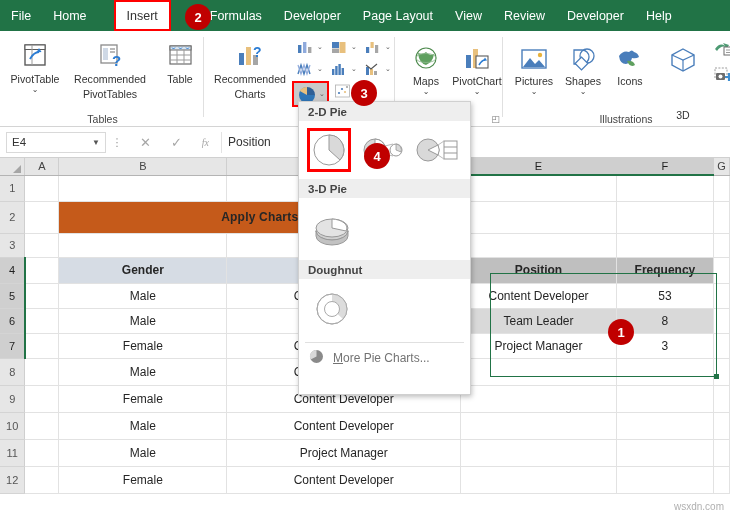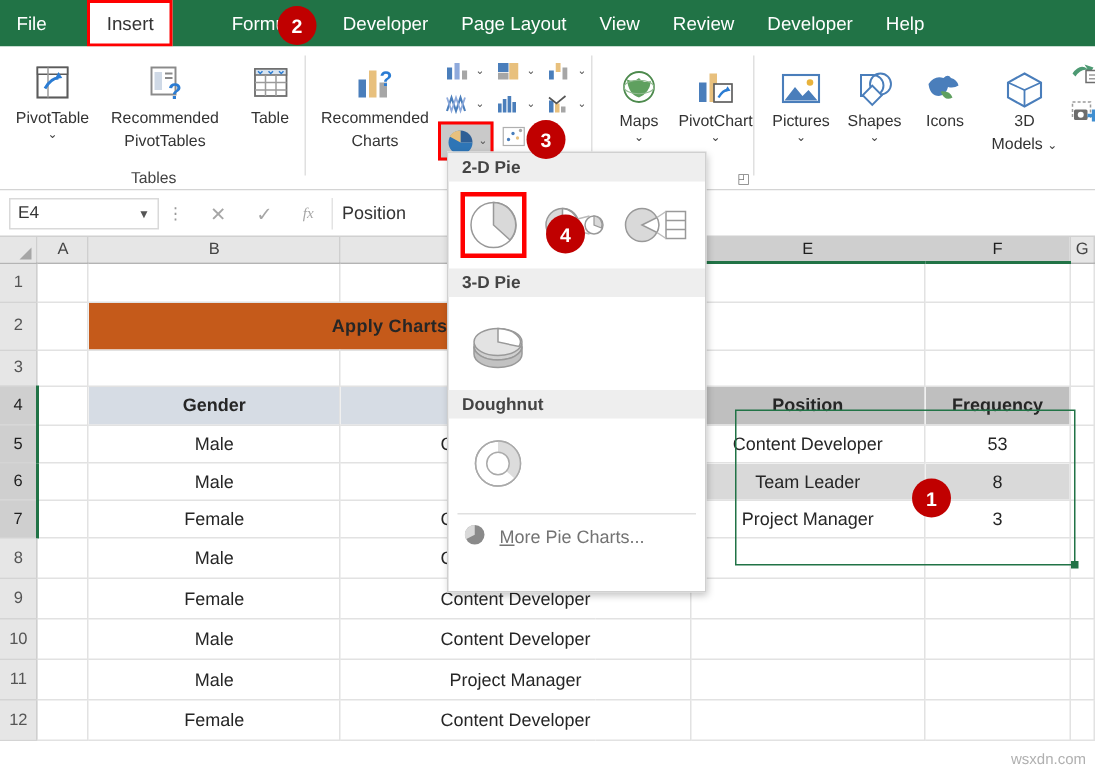--- a/index.html
+++ b/index.html
@@ -179,20 +179,21 @@
     font-size: 10px; color: #b0b0b0; z-index: 70;
   }
 </style>
 </head>
 <body>
 
 <div id="app">
 
   <div class="ribbon-tabs">
     <div class="tab">File</div>
+    <div class="tab">Home</div>
     <div class="tab active">Insert</div>
     <div class="tab spacer"></div>
     <div class="tab">Formulas</div>
     <div class="tab">Developer</div>
     <div class="tab">Page Layout</div>
     <div class="tab">View</div>
     <div class="tab">Review</div>
     <div class="tab">Developer</div>
     <div class="tab">Help</div>
   </div>
@@ -410,21 +411,21 @@
       <div class="bigbtn" style="left:100px; top:8px; width:48px;">
         <span class="ic">
           <svg width="30" height="26" viewBox="0 0 30 26">
             <path d="M4 9 q4 -6 10 -4 q3 -3 5 0 q4 1 5 5 q-3 2 -7 1 q-1 5 -6 6 q-6 0 -7 -8 z" fill="#4a7ebb"></path>
             <path d="M12 14 q6 -1 8 4 q-5 3 -8 -4 z" fill="#5fa05f"></path>
           </svg>
         </span>
         <span class="lbl">Icons</span>
       </div>
 
-      <div class="bigbtn" style="left:146px; top:8px; width:62px;">
+      <div class="bigbtn" style="left:146px; top:8px; width:62px;gap:34px;">
         <span class="ic">
           <svg width="30" height="26" viewBox="0 0 30 26">
             <path d="M15 2 L26 8 L26 18 L15 24 L4 18 L4 8 Z" fill="#fff" stroke="#4a7ebb" stroke-width="1.4"></path>
             <path d="M4 8 L15 13 L26 8" fill="none" stroke="#4a7ebb" stroke-width="1.2"></path>
             <path d="M15 13 L15 24" fill="none" stroke="#4a7ebb" stroke-width="1.2"></path>
           </svg>
         </span>
         <span class="lbl">3D</span>
         <span class="lbl" style="display:flex; gap:3px; align-items:center;">
           <span>Models</span>
@@ -442,20 +443,21 @@
       </div>
       <div style="position:absolute; left:208px; top:36px;">
         <svg width="22" height="18" viewBox="0 0 22 18">
           <rect x="1" y="1" width="12" height="10" fill="none" stroke="#9b9b9b" stroke-width="1" stroke-dasharray="2 1.4"></rect>
           <rect x="2" y="6" width="9" height="7" rx="1" fill="#6d6d6d"></rect>
           <circle cx="6.5" cy="9.5" r="2" fill="#fff"></circle>
           <path d="M15 6 v8 M11 10 h8" stroke="#3f8ed0" stroke-width="2.2"></path>
         </svg>
       </div>
 
+      <div class="rgroup-label" style="left:40px; width:160px;">Illustrations</div>
     </div>
   </div>
 
   <div class="formula-bar">
     <div class="namebox">
       <span>E4</span>
       <span class="nb-car">▼</span>
     </div>
     <div class="fb-dots">⋮</div>
     <div class="fb-icons">

